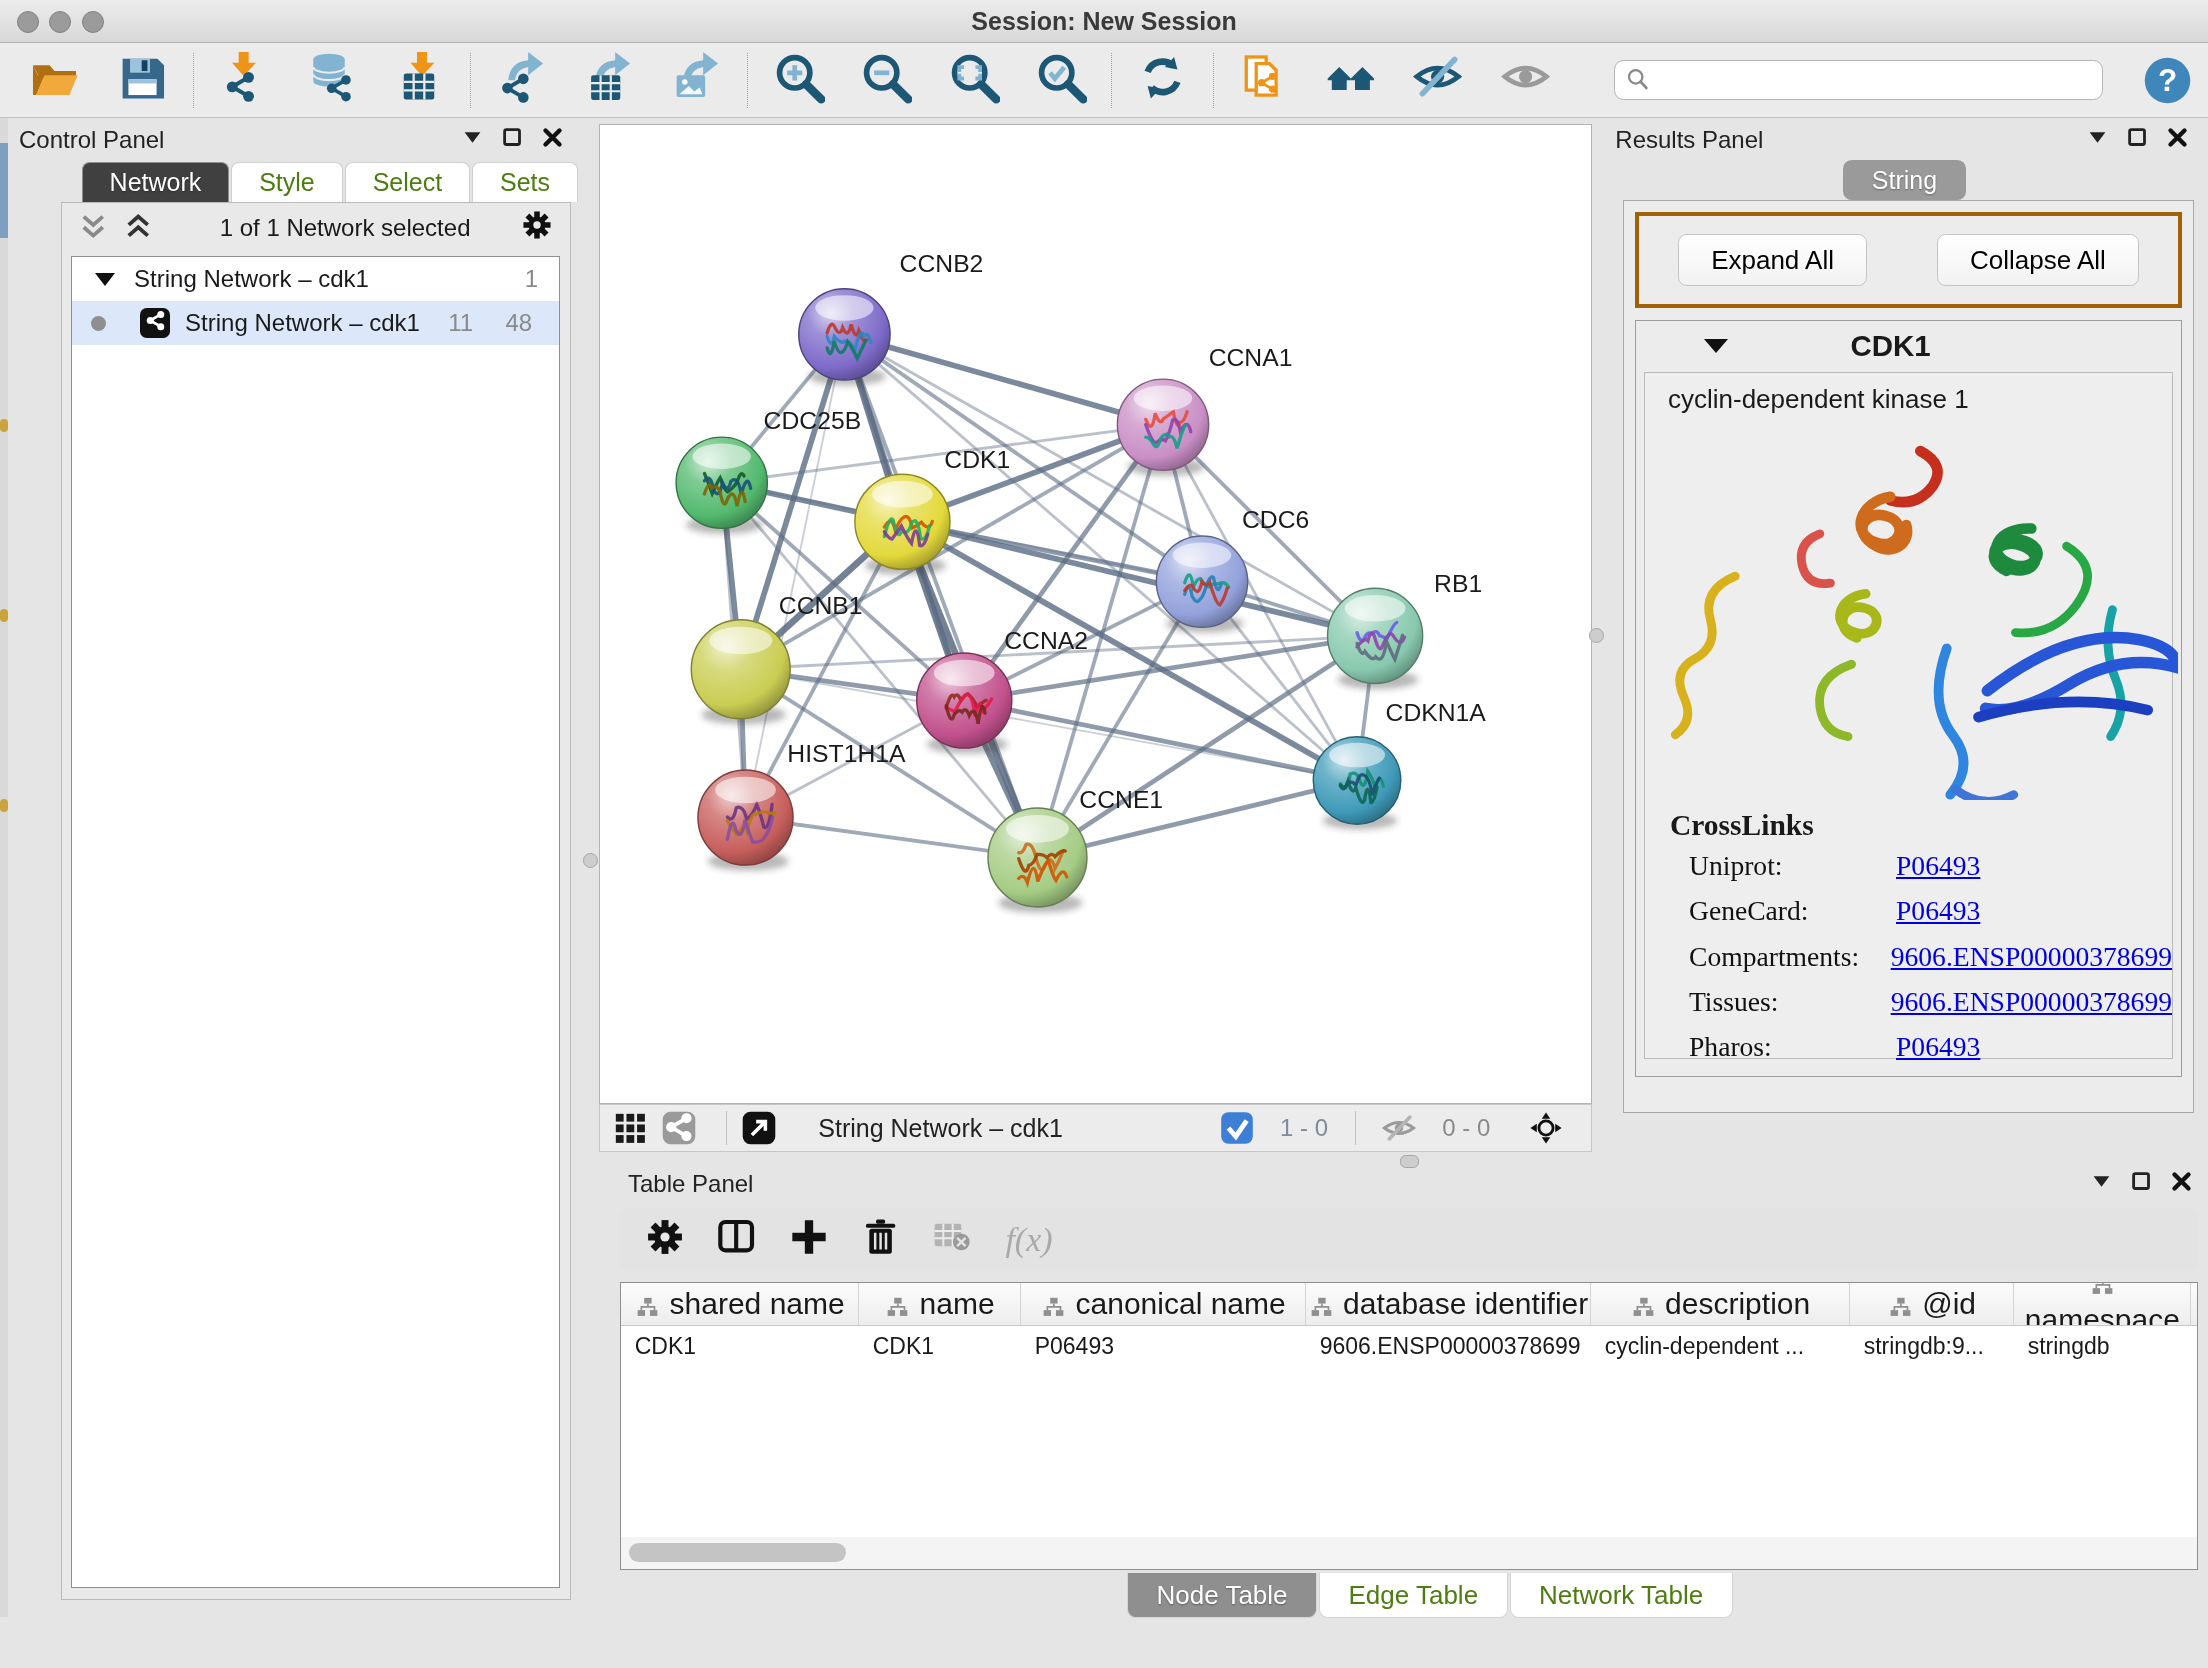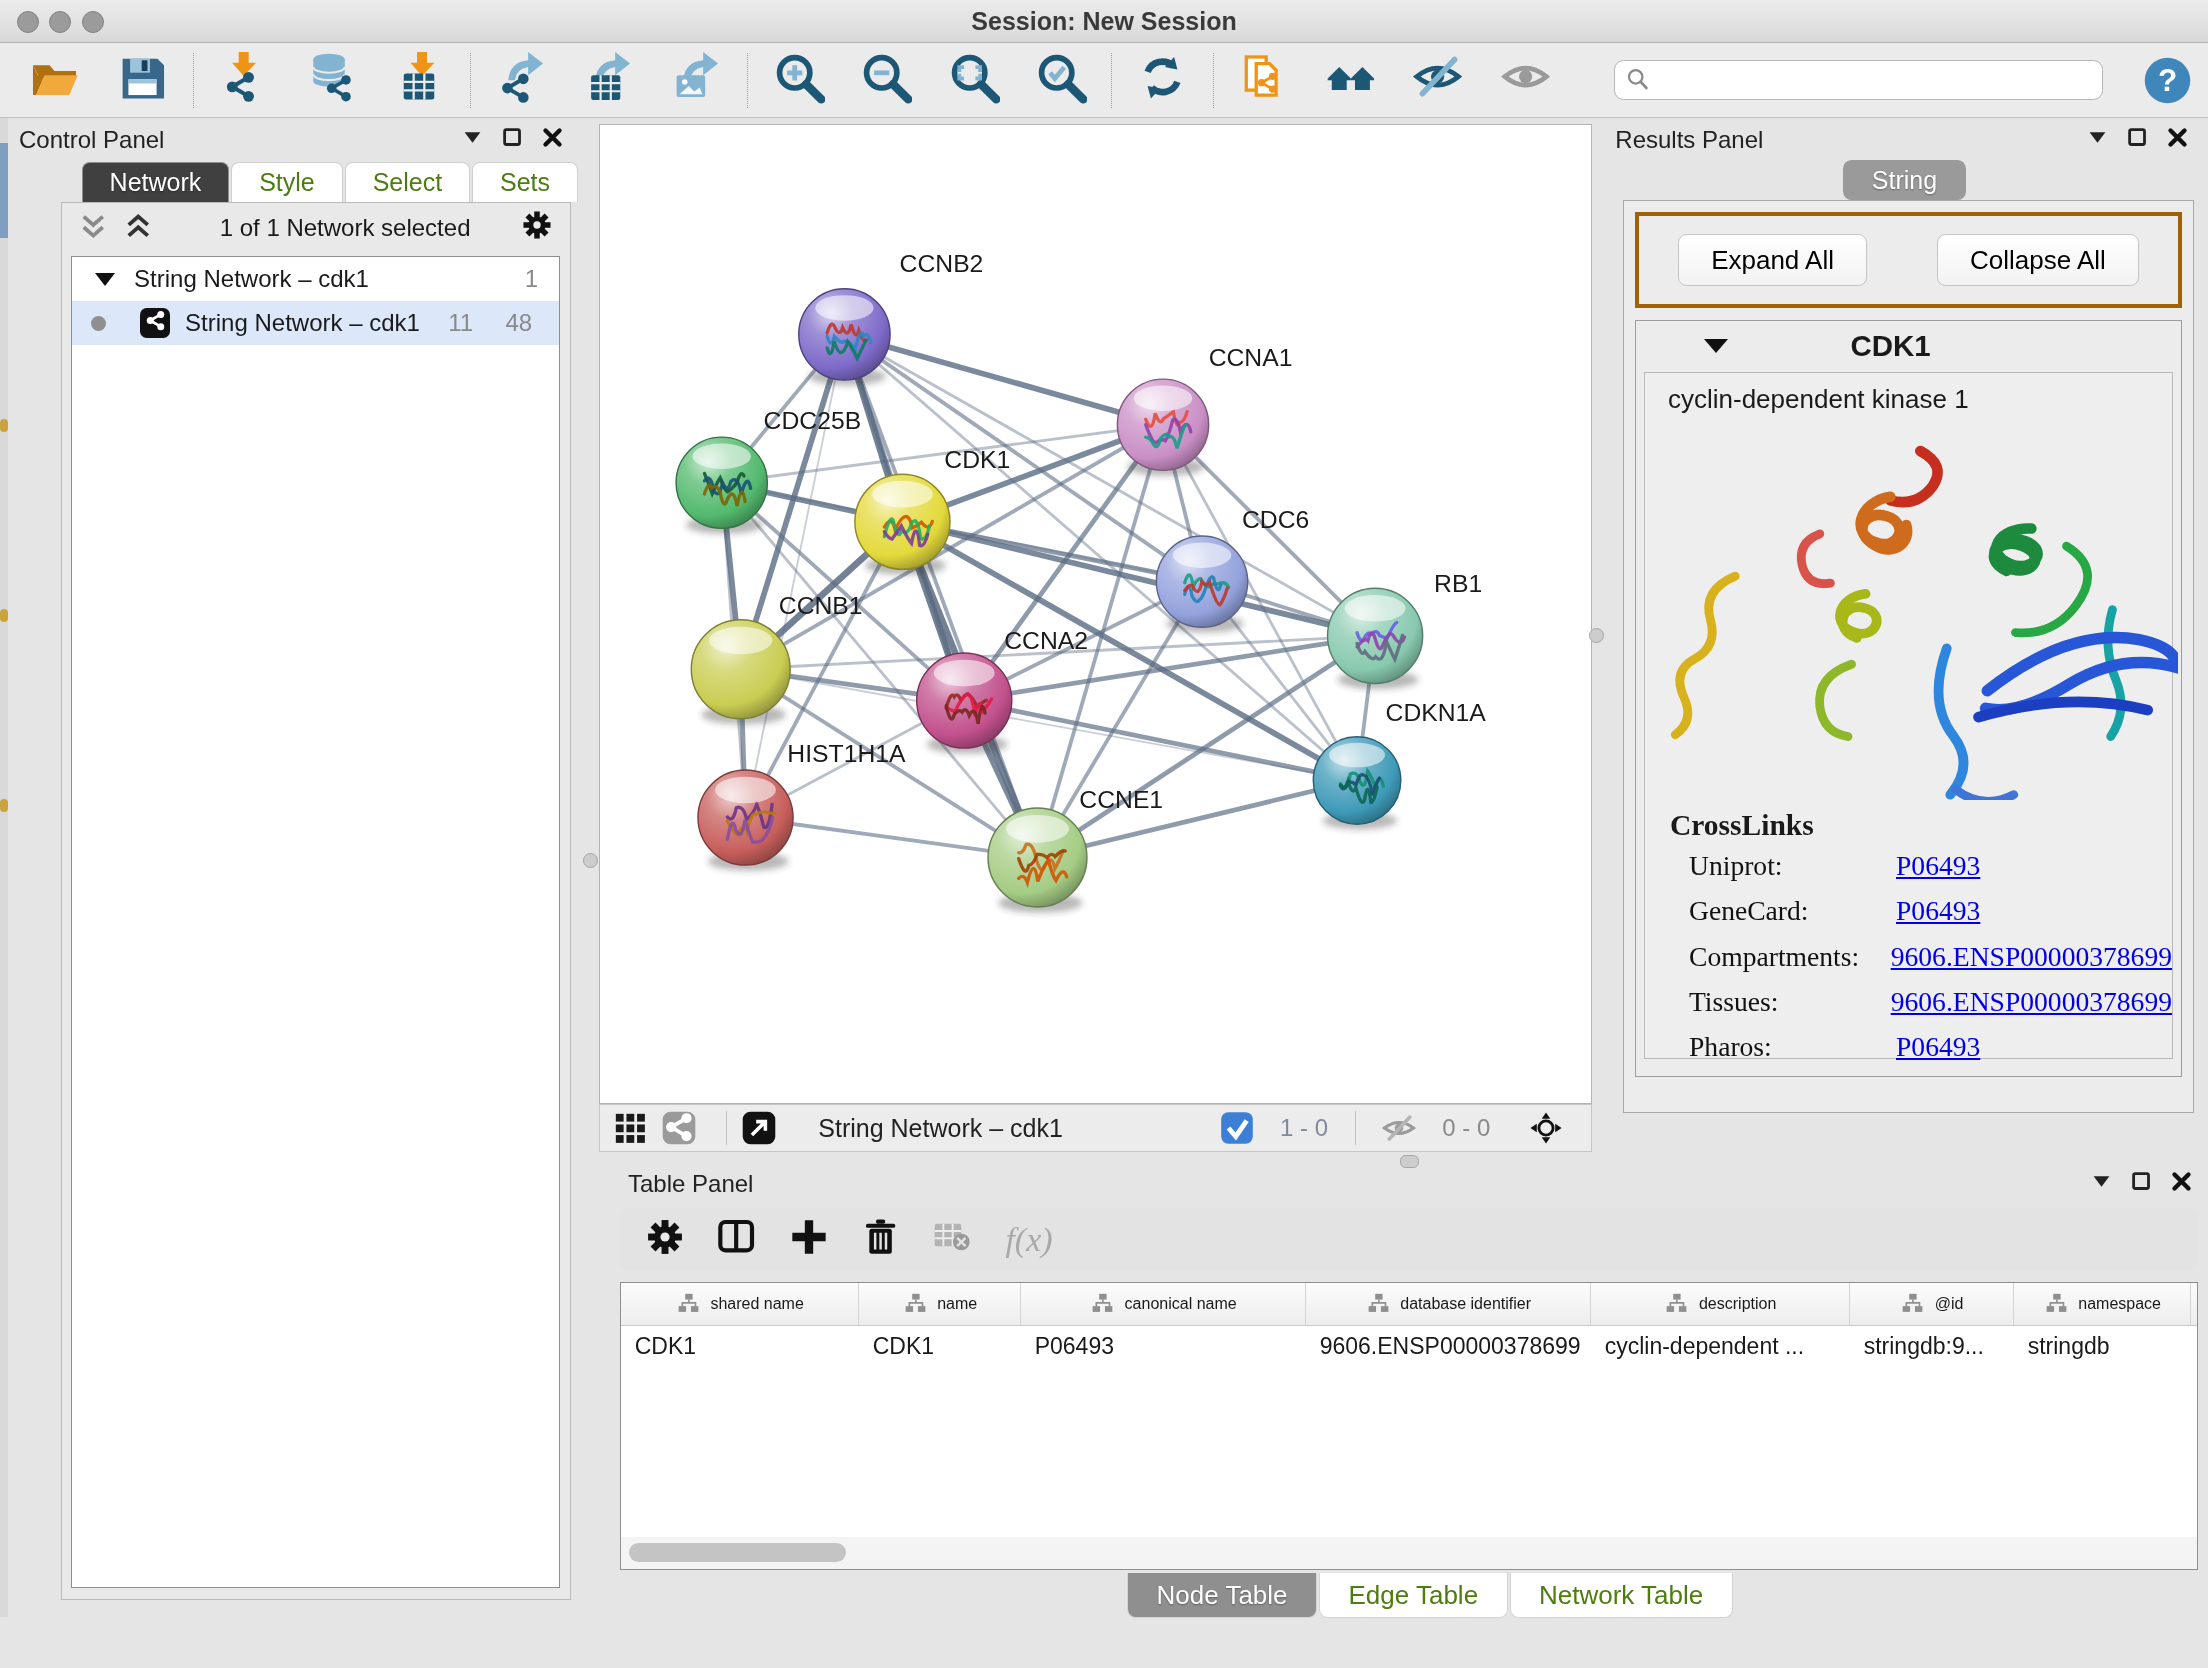--- a/index.html
+++ b/index.html
@@ -93,21 +93,21 @@
   
   #table-panel{position:absolute;left:609px;top:1166px;width:1600px;height:451px;}
   #tp-header{position:absolute;left:19px;right:17px;top:3.8px;display:flex;justify-content:space-between;align-items:center;}
   #tp-toolbar{position:absolute;left:11.4px;right:11.4px;top:42px;height:63px;background:#e3e3e3;
       border-radius:7.6px;display:flex;align-items:center;gap:32px;padding-left:25px;}
   #tp-toolbar .tpi svg{width:40px;height:40px;}
   #tp-fx{color:#a9a9a9;font-family:"Liberation Serif",serif;font-style:italic;font-size:34px;}
   #tp-table{position:absolute;left:11.4px;right:11.4px;top:116px;height:255px;background:#fff;
       border:1px solid #8f8f8f;overflow:hidden;}
   #tp-cols{display:flex;height:42px;border-bottom:1px solid #c9c9c9;background:linear-gradient(#fcfcfc,#ededed);}
-  .col-h{display:flex;align-items:center;justify-content:center;gap:9.5px;font-size:16px;
+  .col-h{display:flex;align-items:center;justify-content:center;gap:9.5px;font-size:30px;
       border-right:1px solid #d4d4d4;box-sizing:border-box;overflow:hidden;white-space:nowrap;}
   .col-h svg{width:25px;height:23px;flex:none;}
   #tp-row{display:flex;height:40px;align-items:center;}
   .cell{font-size:23px;padding-left:13.3px;box-sizing:border-box;overflow:hidden;white-space:nowrap;}
   #tp-hscroll{position:absolute;left:11.4px;right:11.4px;top:371px;height:32px;background:#f4f4f4;
       border:1px solid #8f8f8f;border-top:none;}
   #tp-thumb{position:absolute;left:7.6px;top:5.7px;width:217px;height:19px;border-radius:9.5px;background:#c4c4c4;}
   #tp-tabs{position:absolute;left:518px;top:407px;display:flex;}
   #tp-tabs .tab{border-radius:0 0 8.6px 8.6px;border:1px solid #d5d5d5;border-top:none;font-size:26px;padding:6.7px 28.5px;}
   #tp-tabs .tab.sel{background:#8f8f8f;color:#fff;}
@@ -876,21 +876,21 @@
           </div>
           <div class="col-h" style="width: 164px;">
             <span style="width: 25px; height: 23px;"><svg viewBox="0 0 28 28" width="100%" height="100%">
                 <rect x="10" y="1" width="9" height="7" fill="#8f8f8f"></rect>
                 <rect x="2" y="16" width="9" height="7" fill="#8f8f8f"></rect>
                 <rect x="17" y="16" width="9" height="7" fill="#8f8f8f"></rect>
                 <path d="M14.5 8 v4 M6.5 16 v-4 h16 v4" stroke="#8f8f8f" stroke-width="2" fill="none"></path>
               </svg></span>
             <span>@id</span>
           </div>
-          <div class="col-h" style="width: 177px;">
+          <div class="col-h" style="width: 177px; flex-direction: column;">
             <span style="width: 25px; height: 23px;"><svg viewBox="0 0 28 28" width="100%" height="100%">
                 <rect x="10" y="1" width="9" height="7" fill="#8f8f8f"></rect>
                 <rect x="2" y="16" width="9" height="7" fill="#8f8f8f"></rect>
                 <rect x="17" y="16" width="9" height="7" fill="#8f8f8f"></rect>
                 <path d="M14.5 8 v4 M6.5 16 v-4 h16 v4" stroke="#8f8f8f" stroke-width="2" fill="none"></path>
               </svg></span>
             <span>namespace</span>
           </div>
         </div>
       <div id="tp-row">

